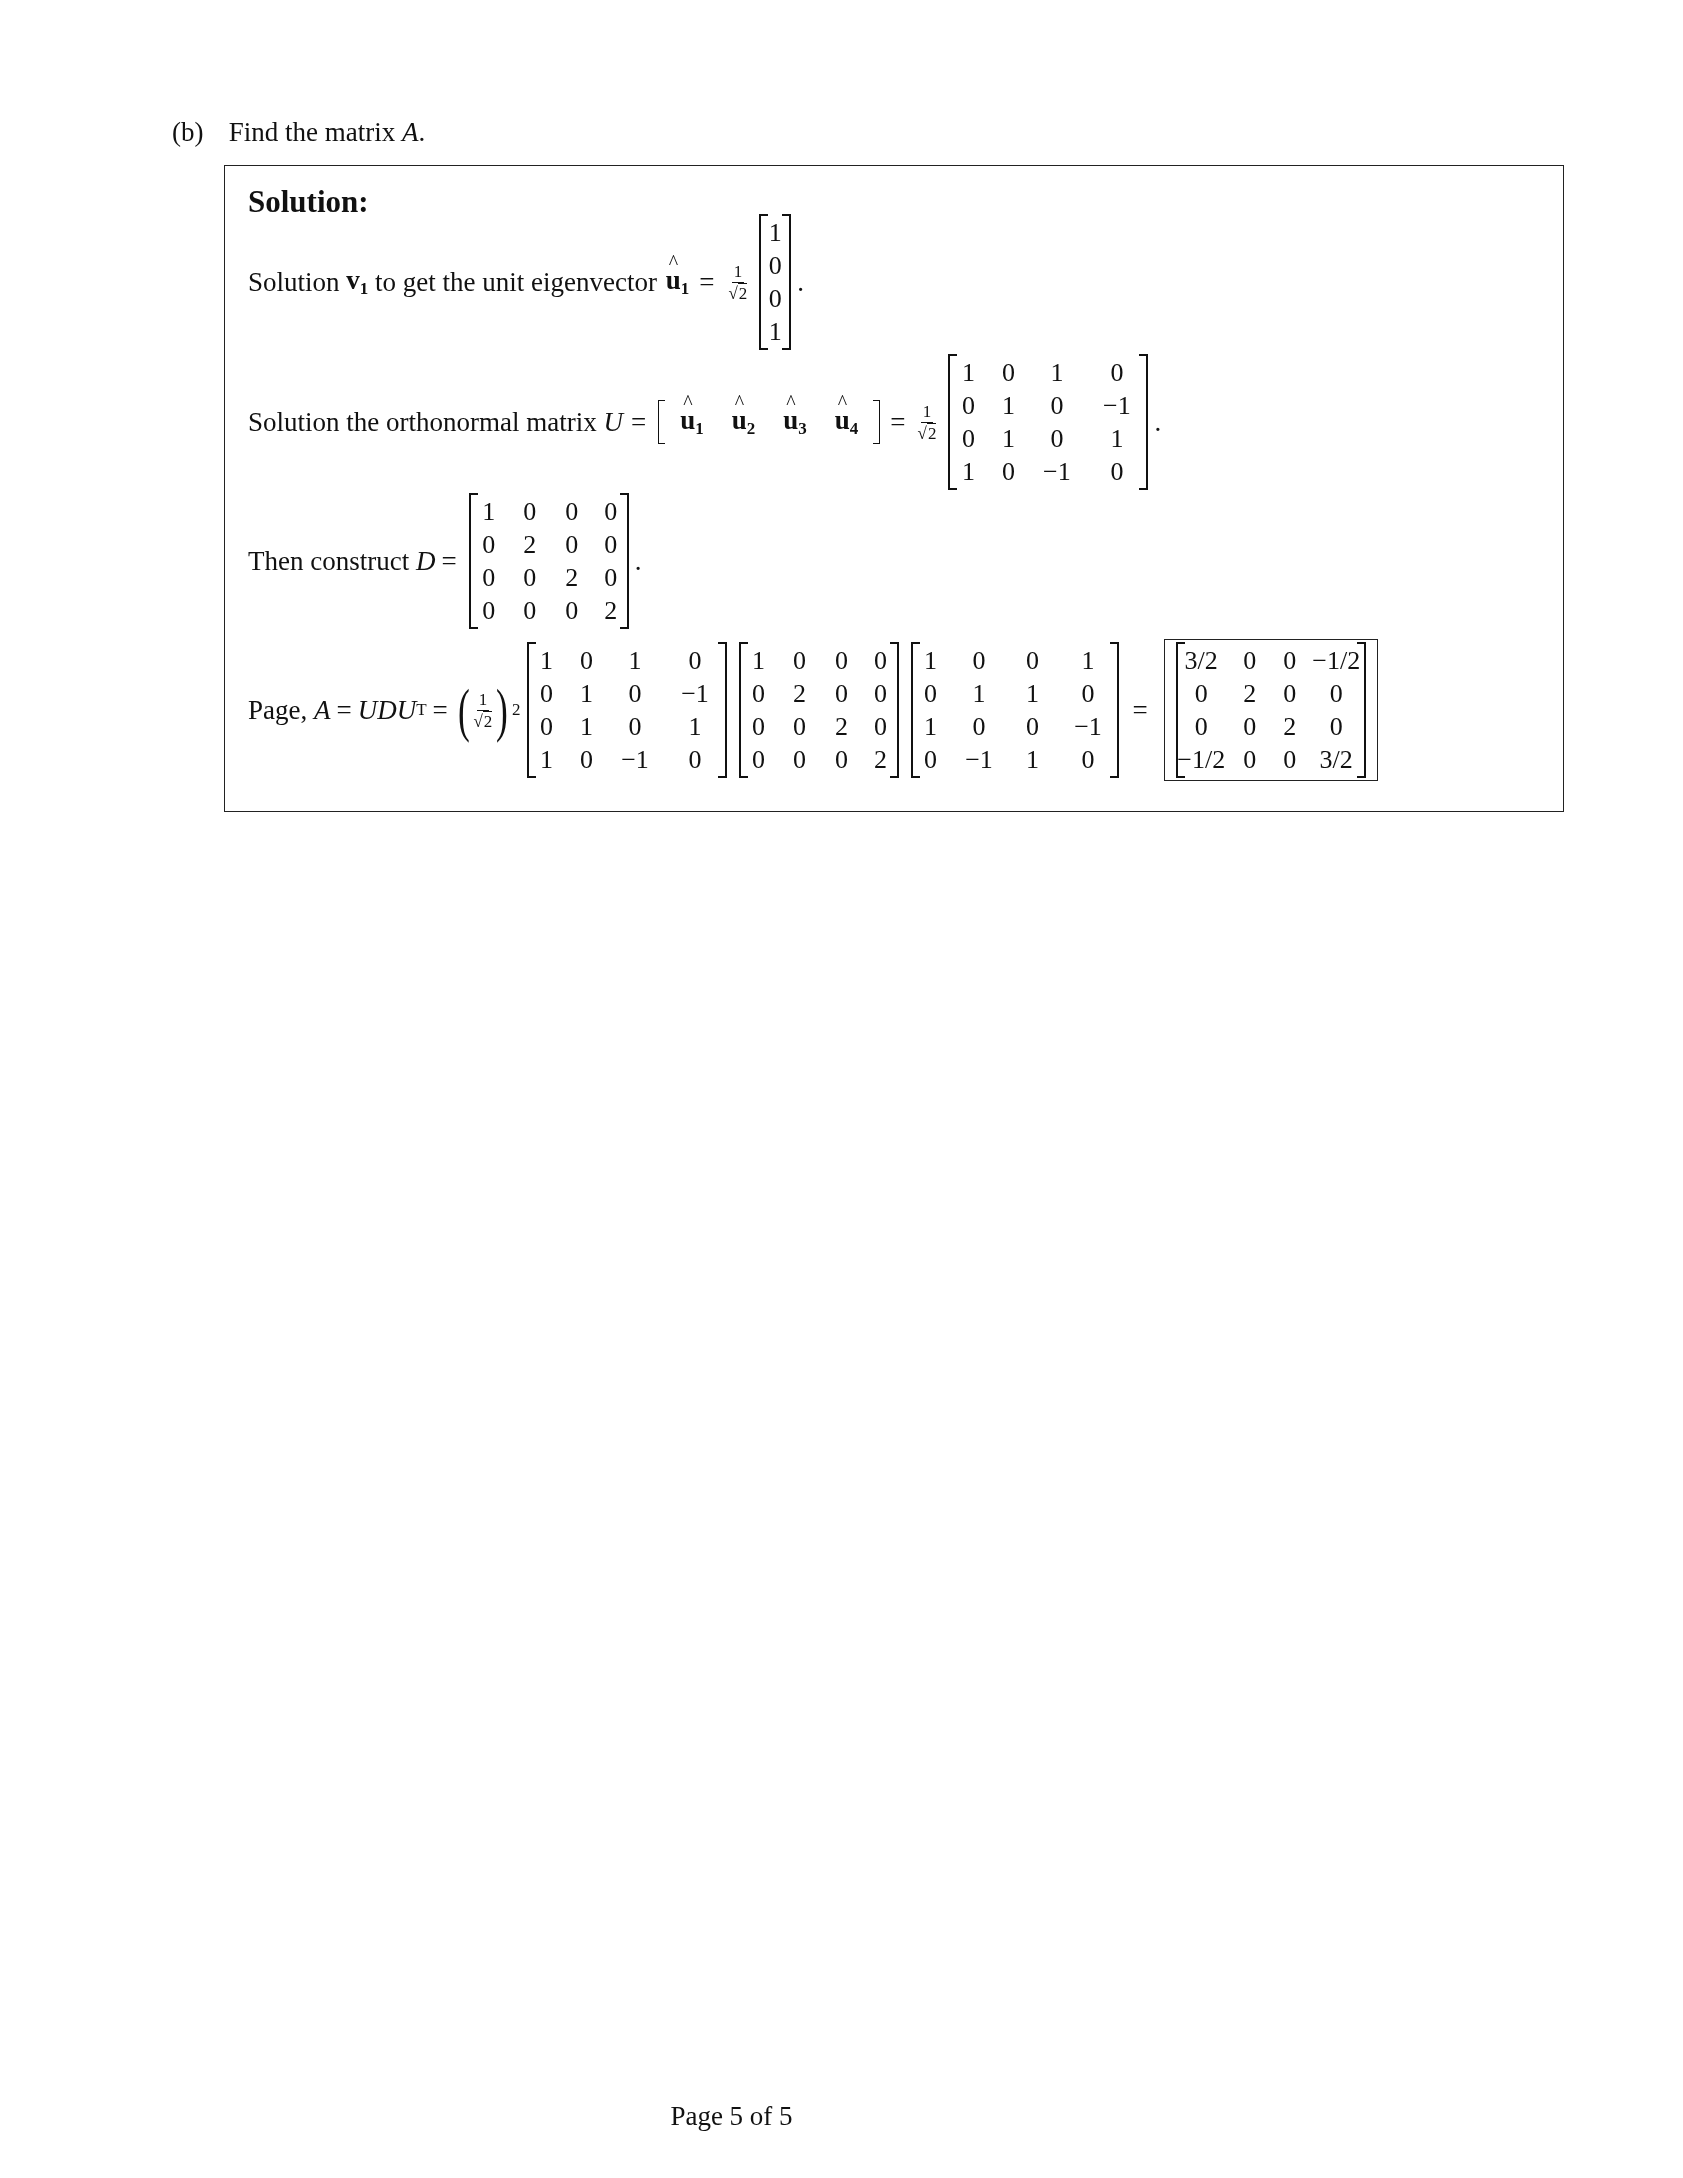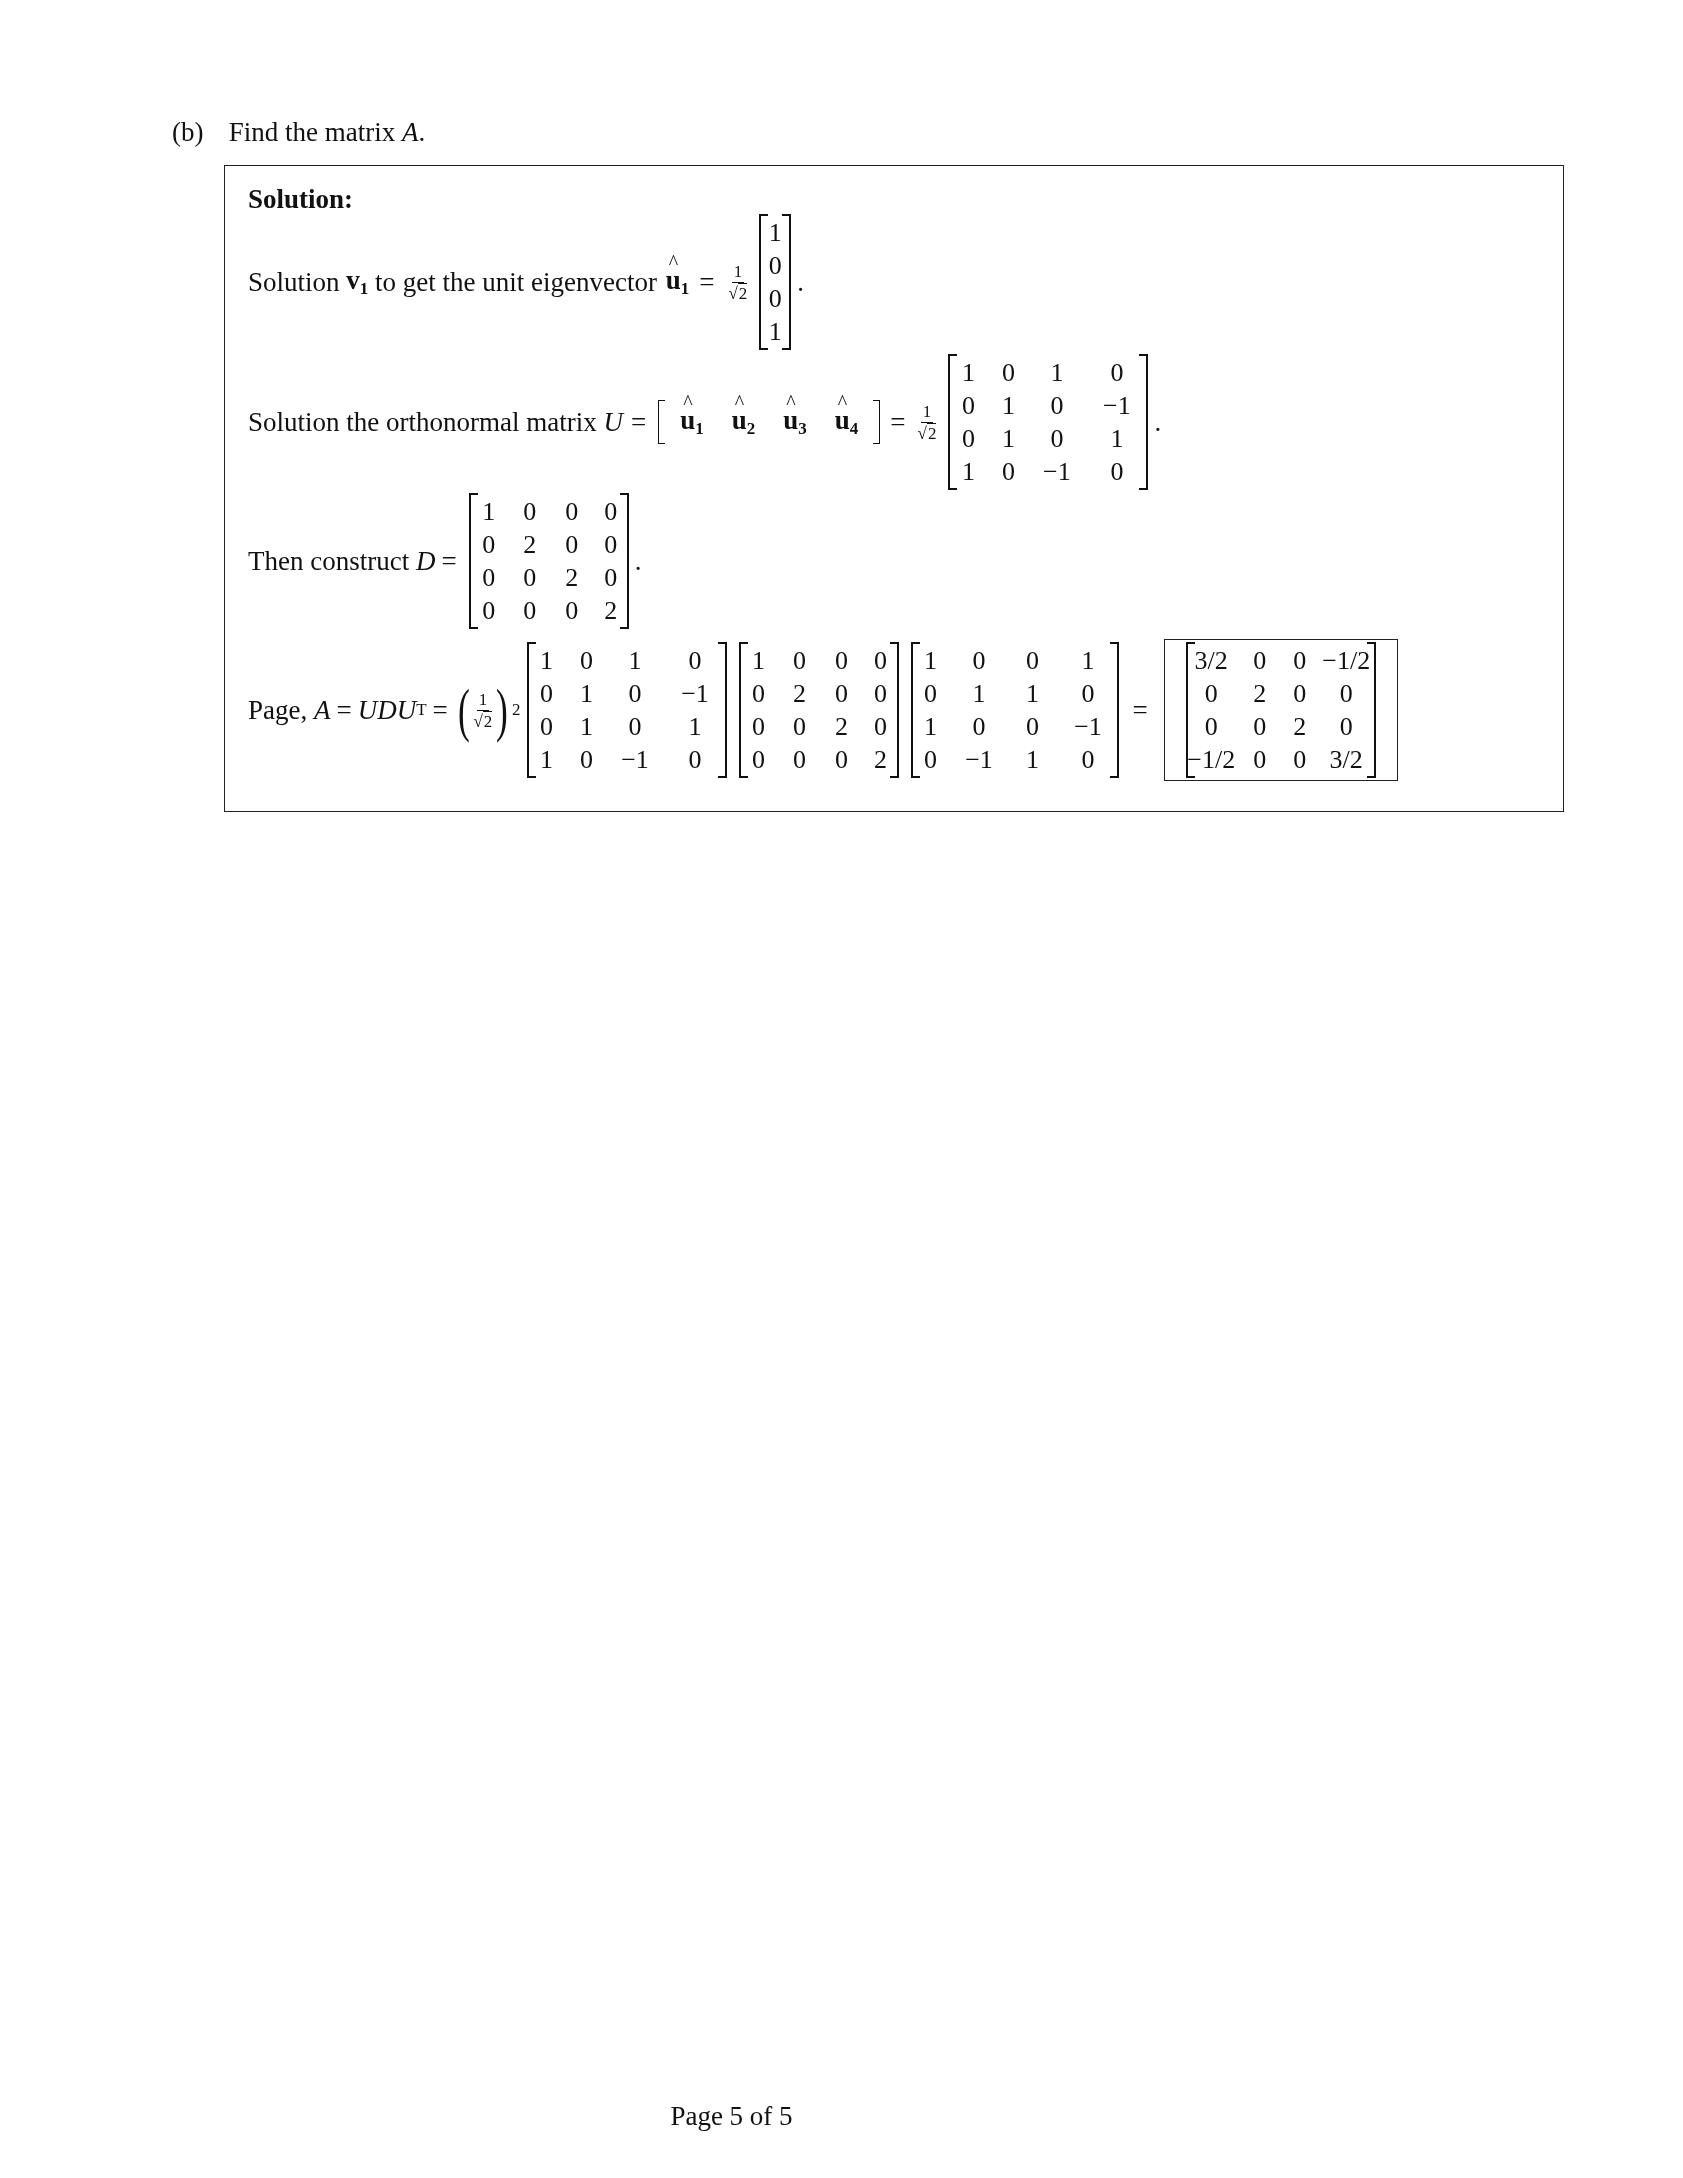--- a/index.html
+++ b/index.html
@@ -10,21 +10,21 @@
   }
   .abs { position: absolute; }
   .question { left: 172px; top: 117px; white-space: nowrap; }
   .question .lbl { display: inline-block; width: 50px; }
   .it { font-style: italic; }
   .bf { font-weight: bold; }
   .solbox {
     left: 224px; top: 165px; width: 1340px; height: 647px;
     border: 1.5px solid #222; box-sizing: border-box;
   }
-  .sol-title { left: 248px; top: 184px; font-weight: bold; font-size: 27px; }
+  .sol-title { left: 248px; top: 184px; font-weight: bold; font-size: 31px; }
   .line { white-space: nowrap; display: flex; align-items: center; }
   .frac { display: inline-flex; flex-direction: column; align-items: center; font-size: 17px; line-height: 1; margin: 0 6px; vertical-align: middle; }
   .frac .num { padding: 0 2px 2px; border-bottom: 1.2px solid #111; }
   .frac .den { padding-top: 2px; }
   .sqrt { border-top: 1.2px solid #111; padding-left: 1px; }
   .mat { display: inline-grid; position: relative; margin: 0 6px; row-gap: 0; }
   .mat::before, .mat::after {
     content: ""; position: absolute; top: -2px; bottom: -2px; width: 7px;
     border-top: 2px solid #111; border-bottom: 2px solid #111;
   }
@@ -36,21 +36,21 @@
     content: ""; position: absolute; top: -2px; bottom: -2px; width: 6px;
     border-top: 1.6px solid #111; border-bottom: 1.6px solid #111;
   }
   .hvec::before { left: 0; border-left: 1.6px solid #111; }
   .hvec::after { right: 0; border-right: 1.6px solid #111; }
   .uhat { font-weight: bold; margin: 0 14px; position: relative; }
   .uhat .hat { position: absolute; left: 3px; top: -14px; font-weight: normal; font-size: 20px; }
   sub { font-size: 17px; vertical-align: -5px; }
   sup { font-size: 17px; vertical-align: 12px; }
   .paren { font-size: 59px; font-weight: 200; transform: scaleX(0.6); display: inline-block; line-height: 1; }
-  .boxed { border: 1.5px solid #222; padding: 4px 15px; display: inline-block; margin-left: 8px; text-decoration: underline; }
+  .boxed { border: 1.5px solid #222; padding: 4px 5px; display: inline-block; margin-left: 8px; text-decoration: underline; }
   .smallfrac { font-size: 15px; }
   .footer { left: 0; width: 1463px; top: 2101px; text-align: center; font-size: 27px; }
 </style>
 </head>
 <body>
 
 <div class="abs question">
   <span class="lbl">(b)</span>
   <span>Find the matrix</span>
   <span class="it">A</span><span>.</span>

